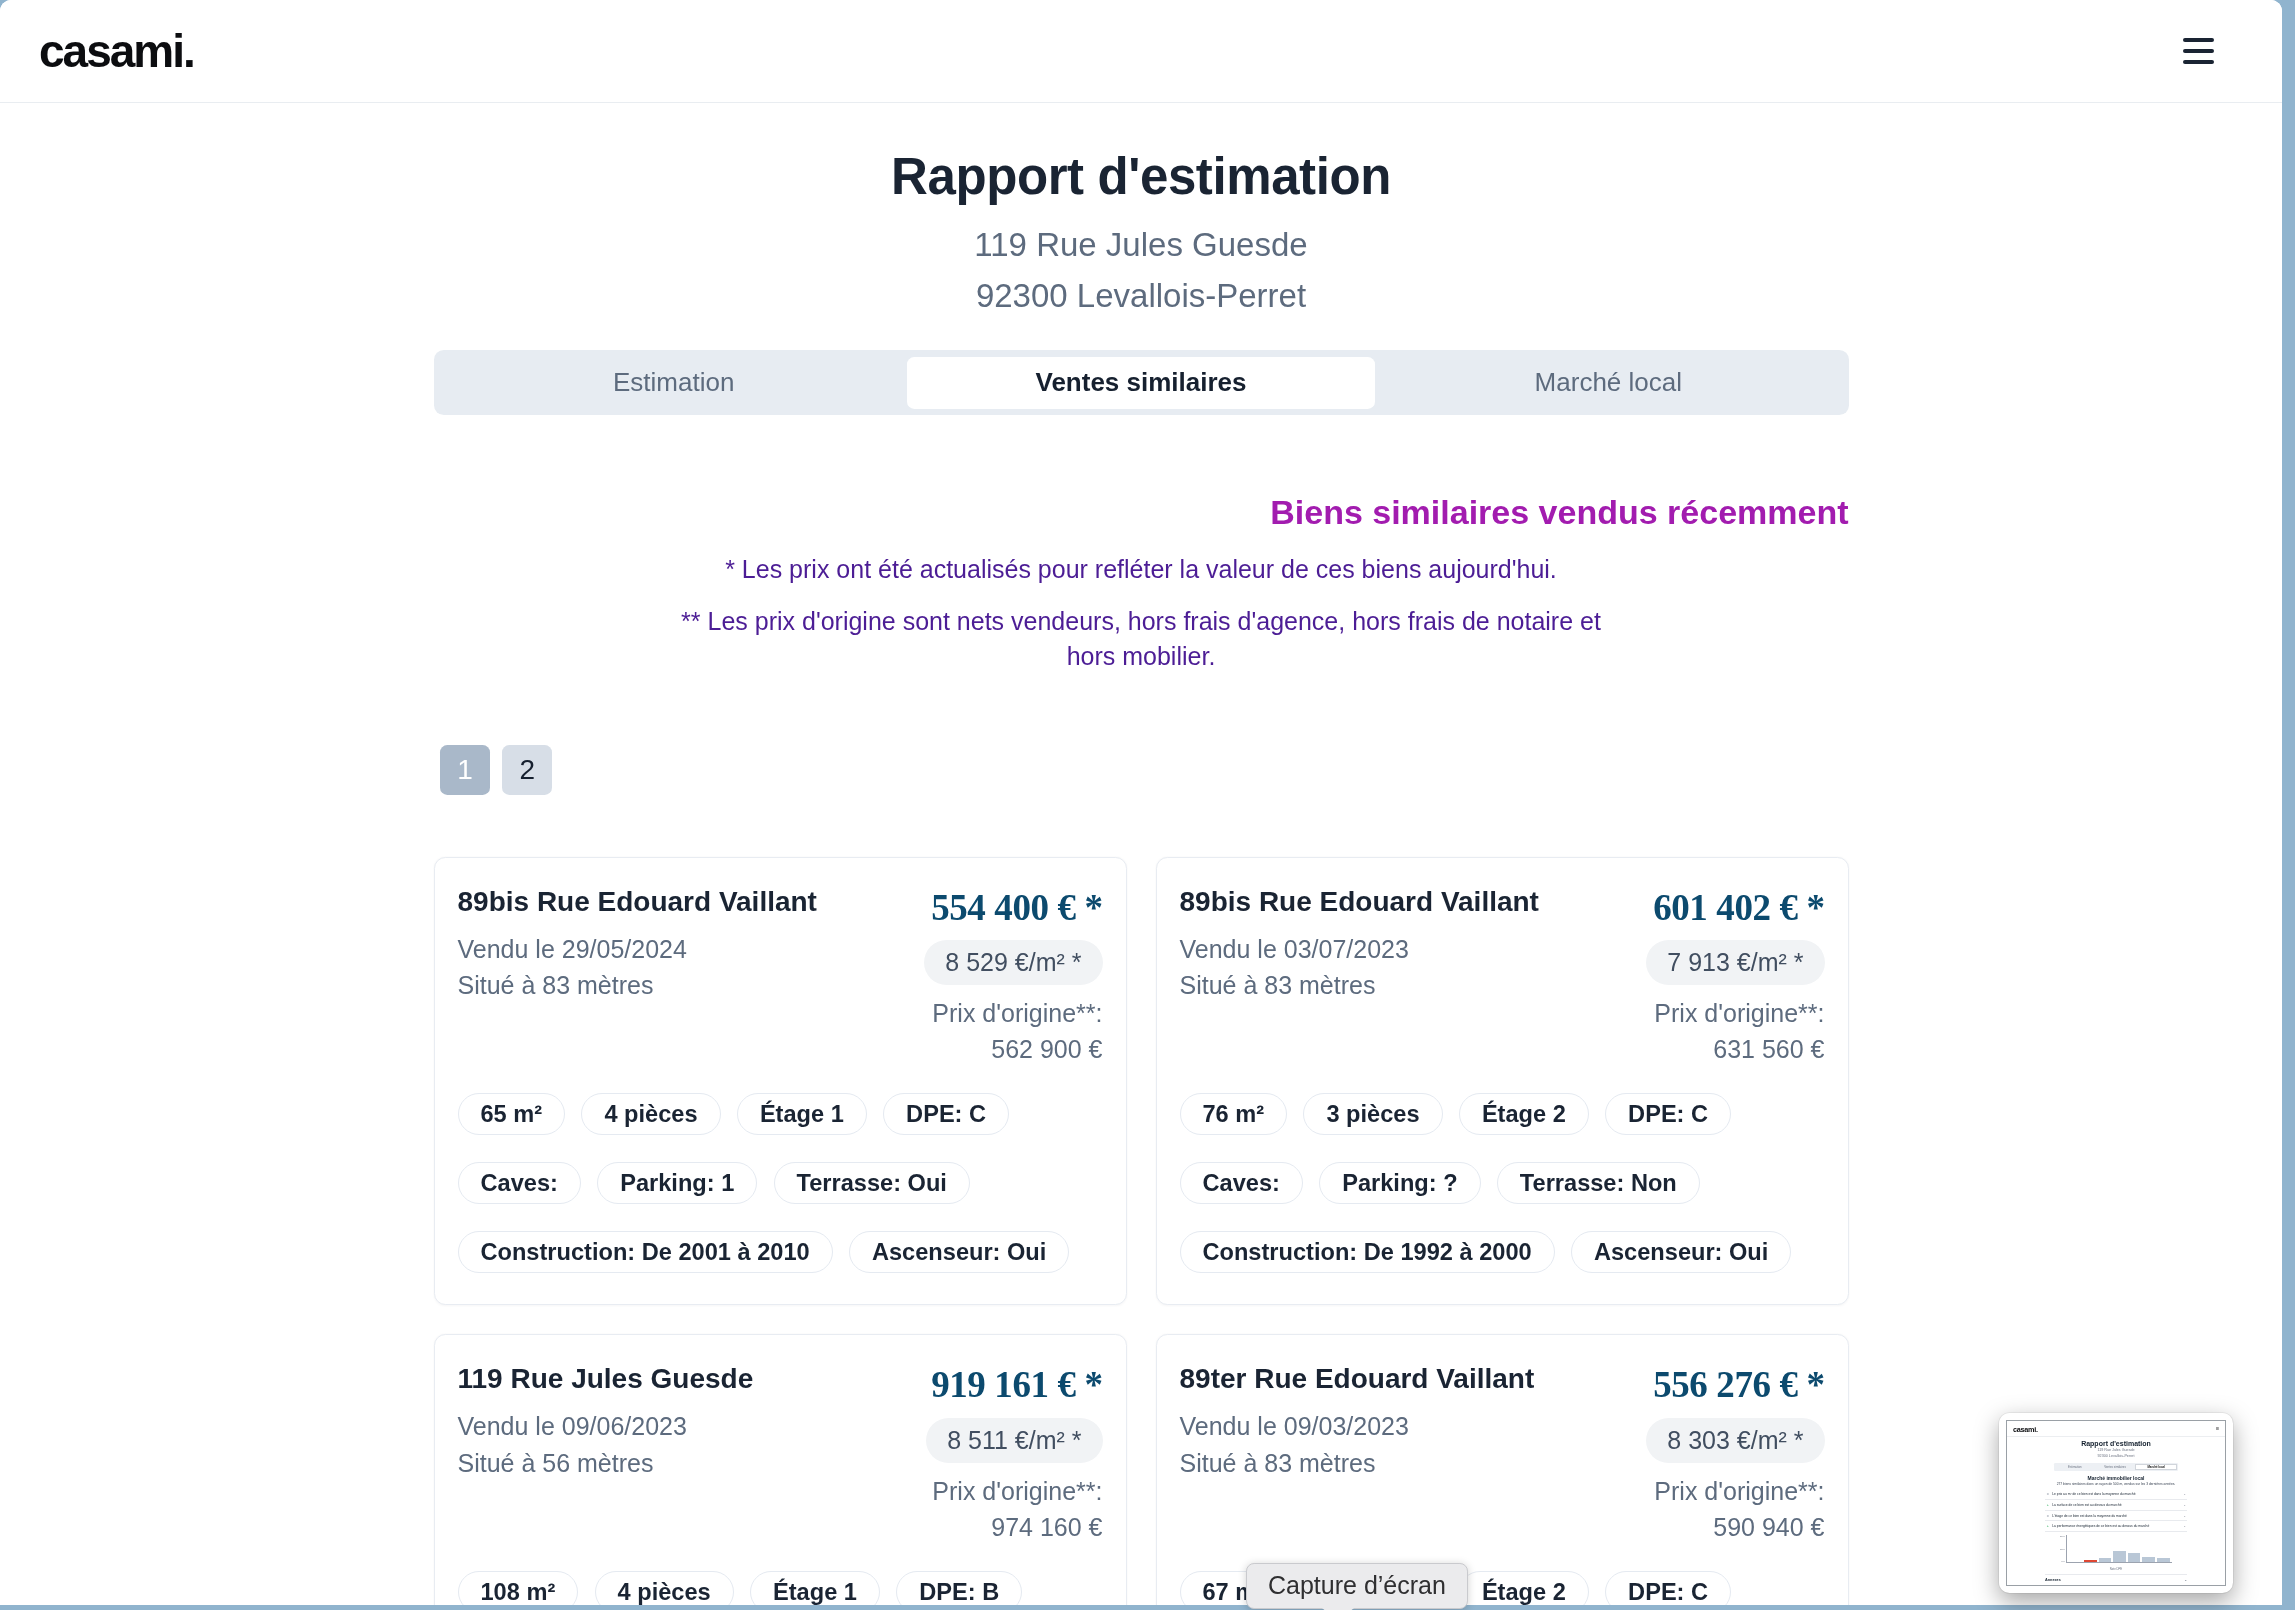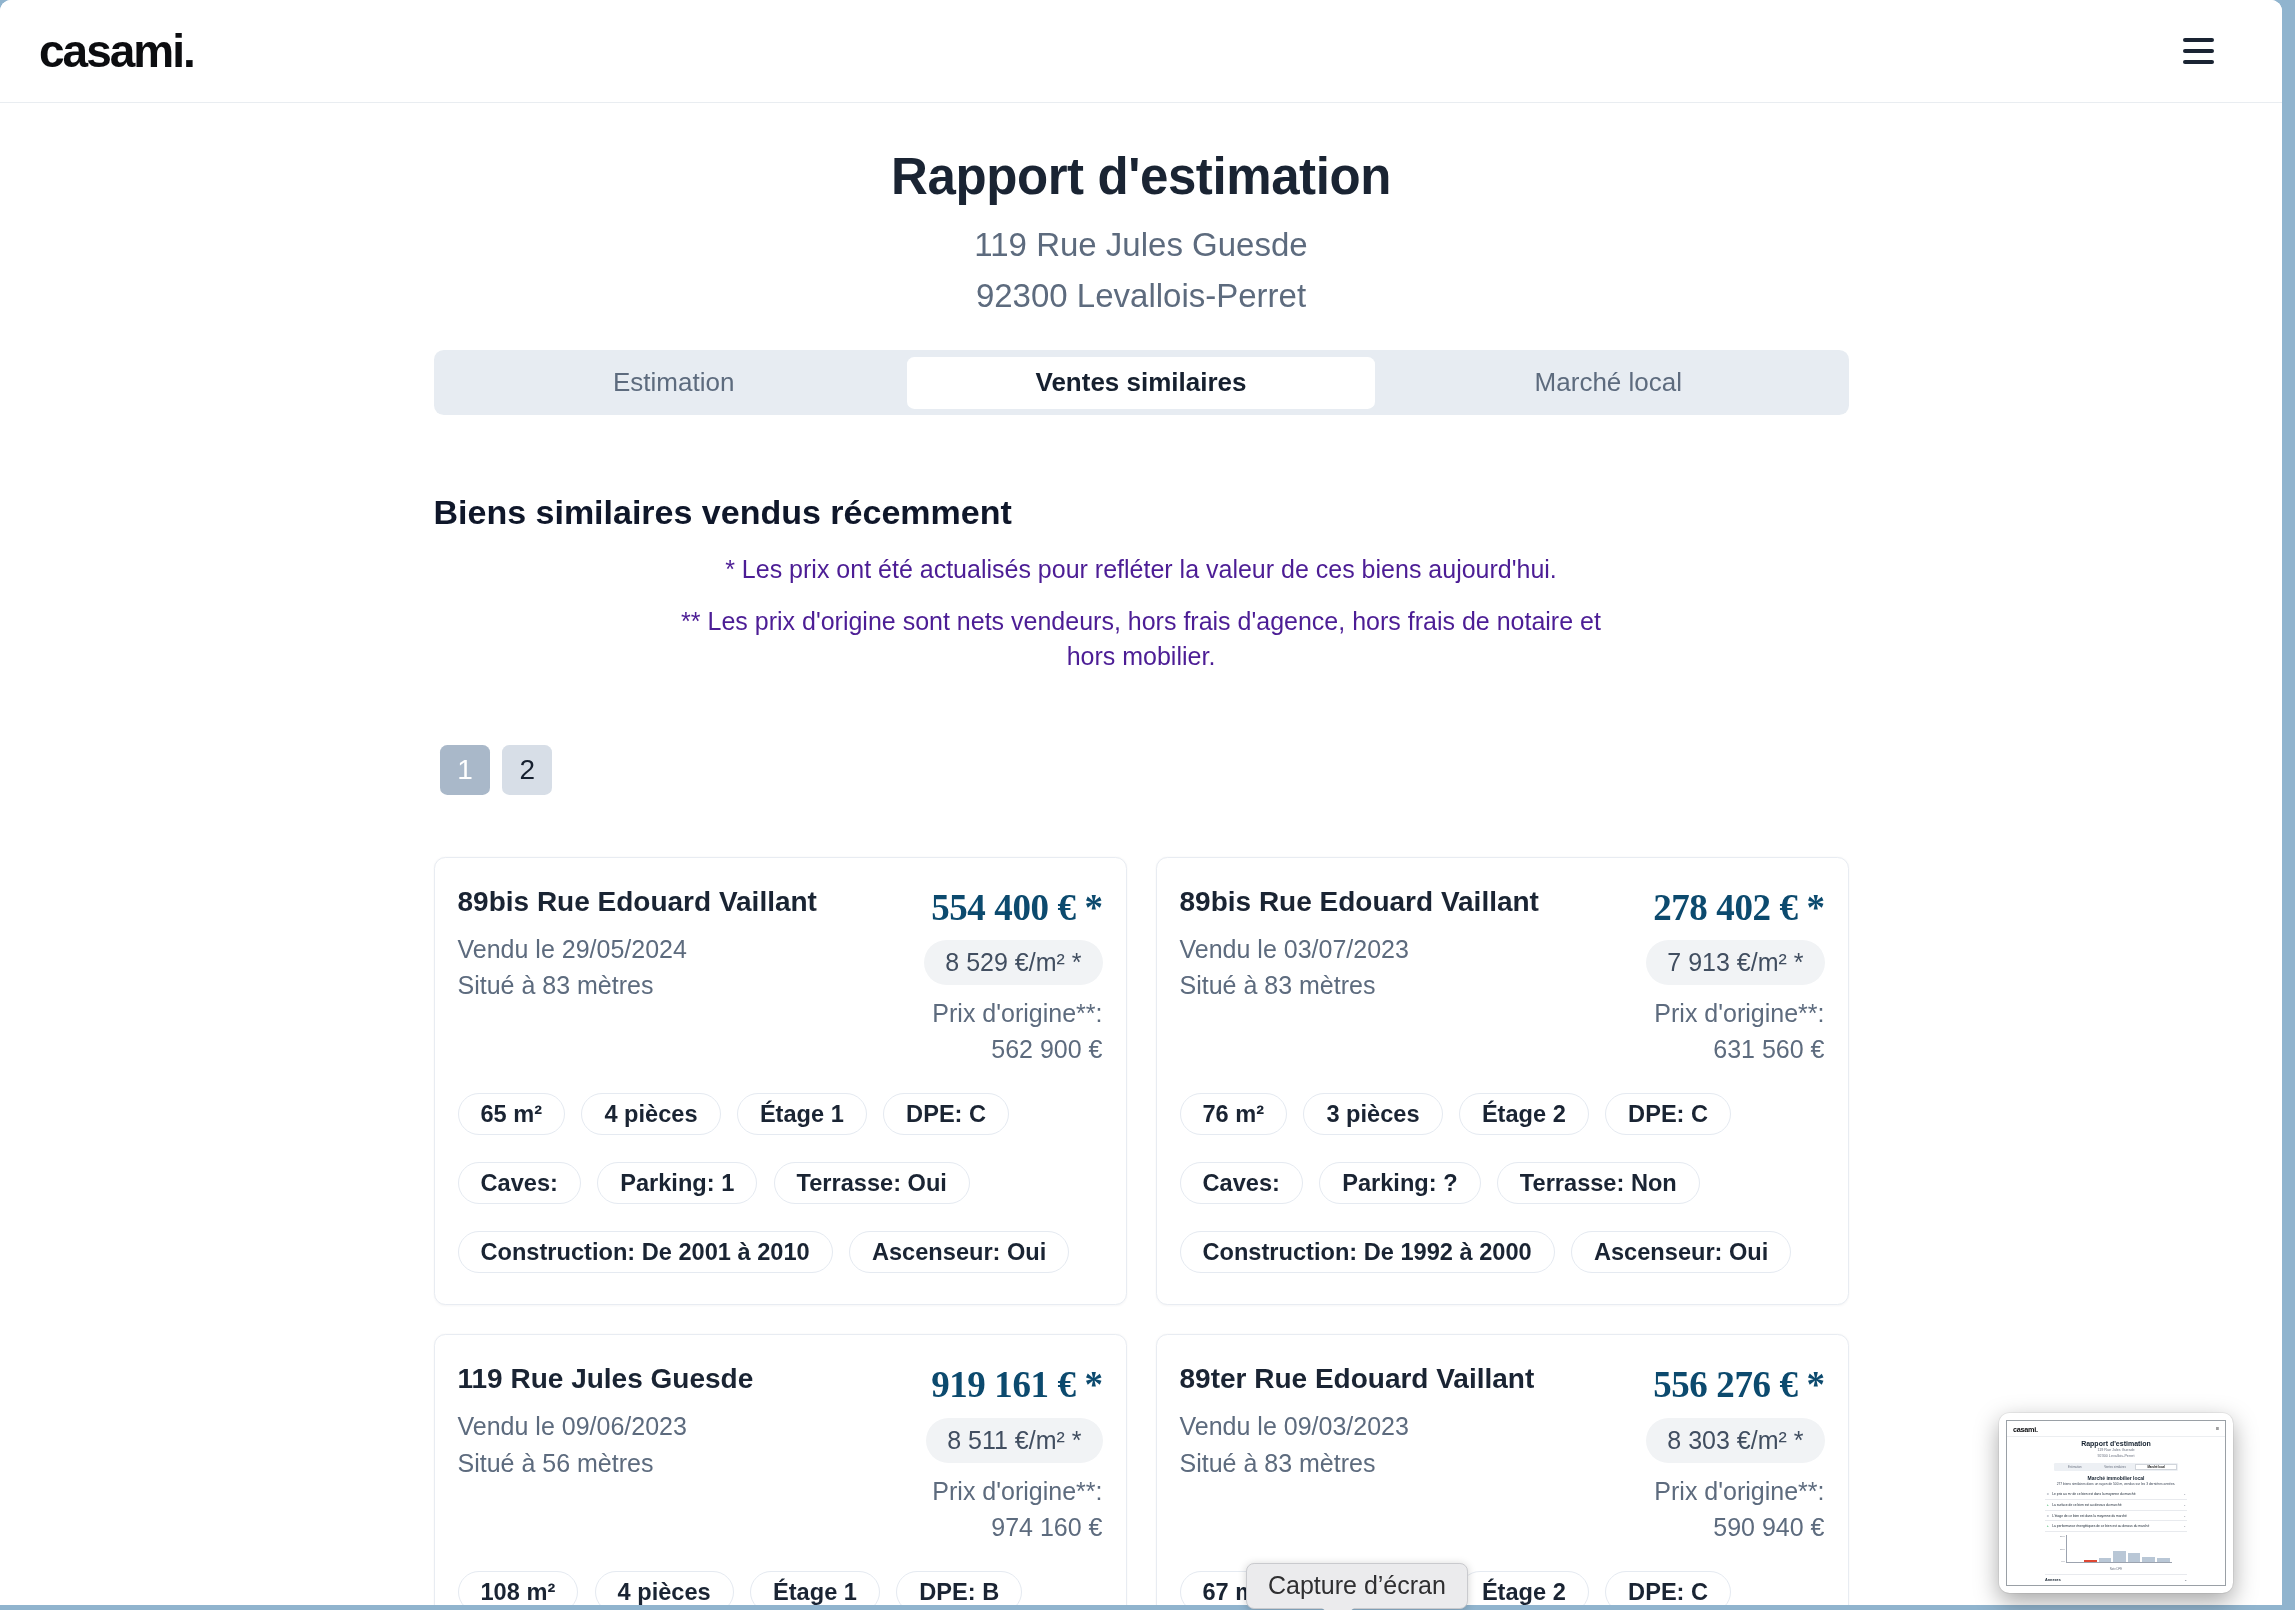--- a/index.html
+++ b/index.html
@@ -38,21 +38,21 @@
   .tabs {
     margin-top: 29px; background: #e7ecf2; border-radius: 9.8px;
     padding: 6.5px; display: flex; height: 65px;
   }
   .tab {
     flex: 1; display: flex; align-items: center; justify-content: center;
     font-size: 26px; color: #5d6b7e; border-radius: 7.3px; cursor: pointer;
   }
   .tab.active { background: #fff; color: #16202f; font-weight: 700; }
 
-  .section-heading { margin-top: 78px; font-size: 34px; font-weight: 700; color: #0f172a; text-align: left; }
+  .section-heading { margin-top: 78px; font-size: 34px; font-weight: 700; color: #a21caf; text-align: right; }
 
   .notes { width: 948px; margin: 19.5px auto 0; font-size: 25px; color: #4c1d95; line-height: 1.42; }
   .note1 { text-align: center; margin-bottom: 16.3px; }
   .note2 { text-align: center; }
 
   .pagination { margin-top: 70px; display: flex; gap: 12.2px; padding-left: 6.5px; }
   .page-btn {
     width: 50px; height: 50px; border-radius: 7.3px; border: none;
     display: flex; align-items: center; justify-content: center;
     font-size: 28px; font-family: inherit; cursor: pointer;
@@ -203,21 +203,21 @@
       <section class="card">
         <div class="card-top">
           <div>
             <h3 class="card-title">89bis Rue Edouard Vaillant</h3>
             <div class="card-meta">
               <div>Vendu le 03/07/2023</div>
               <div>Situé à 83 mètres</div>
             </div>
           </div>
           <div class="price-col">
-            <div class="price">278 402 € *</div>
+            <div class="price">601 402 € *</div>
             <div class="ppm2">7 913 €/m² *</div>
             <div class="origin">
               <div>Prix d'origine**:</div>
               <div>631 560 €</div>
             </div>
           </div>
         </div>
         <div class="tags">
           <div class="tag-row">
             <span class="tag">76 m²</span>

